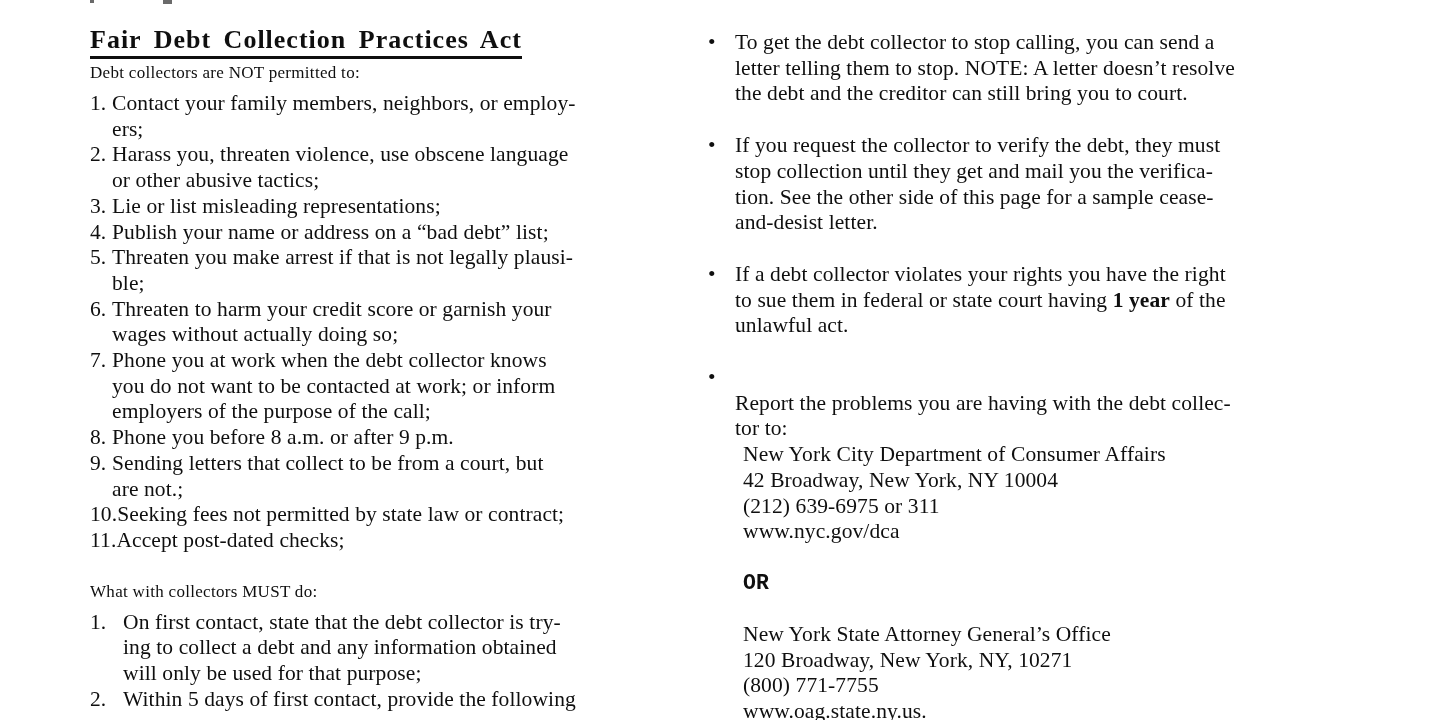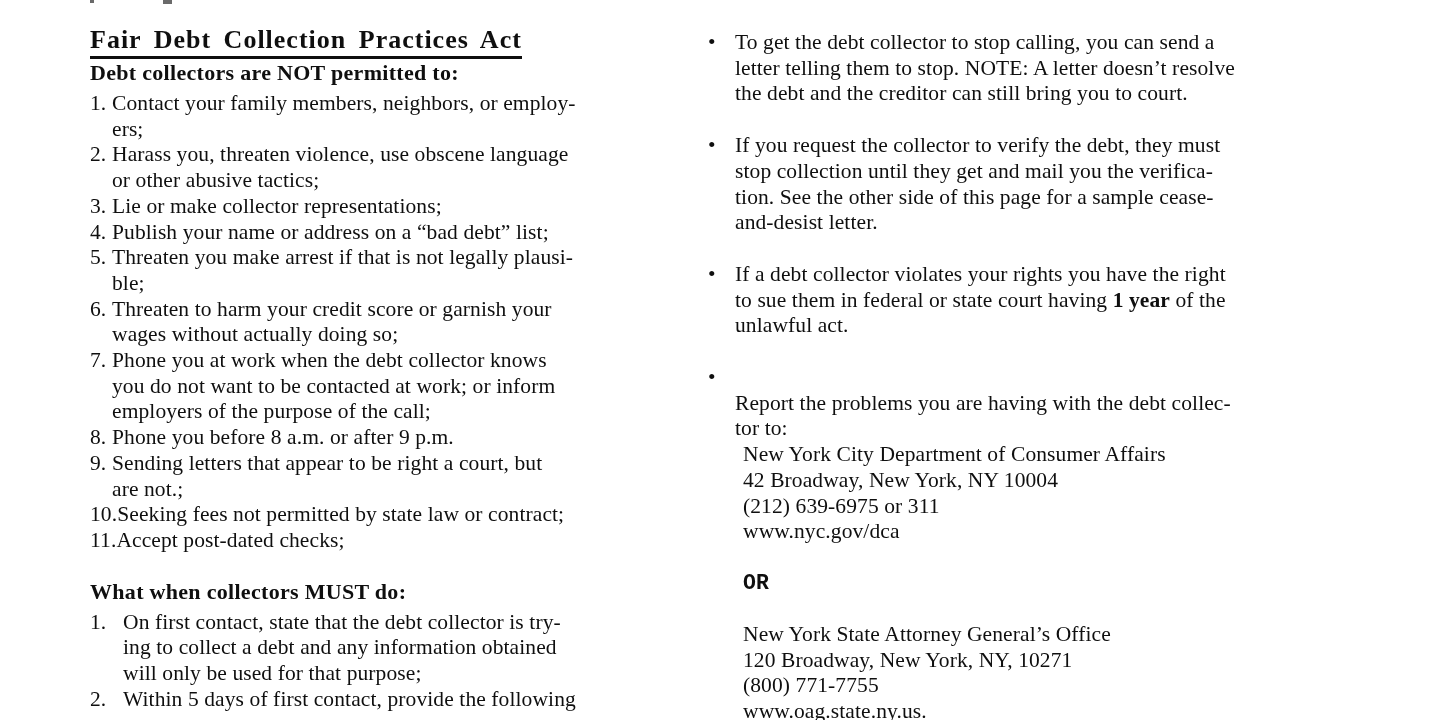--- a/index.html
+++ b/index.html
@@ -32,23 +32,23 @@
     white-space: nowrap;
   }
   .section-title .u {
     display: inline-block;
     border-bottom: 3px solid #0f0f0f;
     padding-bottom: 1px;
   }
 
   .sub-heading {
     margin: 1px 0 0 0;
-    font-size: 22px;
+    font-size: 17px;
     line-height: 26px;
-    font-weight: bold;
+    font-weight: normal;
     letter-spacing: 0.3px;
   }
   .must-heading { margin-top: 25px; }
 
   .nlist {
     list-style: none;
     margin: 5px 0 0 0;
     padding: 0;
     font-size: 21.5px;
     line-height: 25.7px;
@@ -94,21 +94,21 @@
           <span class="itext">Contact your family members, neighbors, or employ-
 ers;</span>
         </li>
       <li>
           <span class="num">2.</span>
           <span class="itext">Harass you, threaten violence, use obscene language
 or other abusive tactics;</span>
         </li>
       <li>
           <span class="num">3.</span>
-          <span class="itext">Lie or make collector representations;</span>
+          <span class="itext">Lie or list misleading representations;</span>
         </li>
       <li>
           <span class="num">4.</span>
           <span class="itext">Publish your name or address on a “bad debt” list;</span>
         </li>
       <li>
           <span class="num">5.</span>
           <span class="itext">Threaten you make arrest if that is not legally plausi-
 ble;</span>
         </li>
@@ -122,34 +122,34 @@
           <span class="itext">Phone you at work when the debt collector knows
 you do not want to be contacted at work; or inform
 employers of the purpose of the call;</span>
         </li>
       <li>
           <span class="num">8.</span>
           <span class="itext">Phone you before 8 a.m. or after 9 p.m.</span>
         </li>
       <li>
           <span class="num">9.</span>
-          <span class="itext">Sending letters that appear to be right a court, but
+          <span class="itext">Sending letters that collect to be from a court, but
 are not.;</span>
         </li>
       <li>
           <span class="num">10.</span>
           <span class="itext">Seeking fees not permitted by state law or contract;</span>
         </li>
       <li>
           <span class="num">11.</span>
           <span class="itext">Accept post-dated checks;</span>
         </li>
     </ol>
 
-    <h2 class="sub-heading must-heading">What when collectors MUST do:</h2>
+    <h2 class="sub-heading must-heading">What with collectors MUST do:</h2>
 
     <ol class="nlist mustlist">
       <li>
           <span class="num">1.</span>
           <span class="itext">On first contact, state that the debt collector is try-
 ing to collect a debt and any information obtained
 will only be used for that purpose;</span>
         </li>
       <li>
           <span class="num">2.</span>

